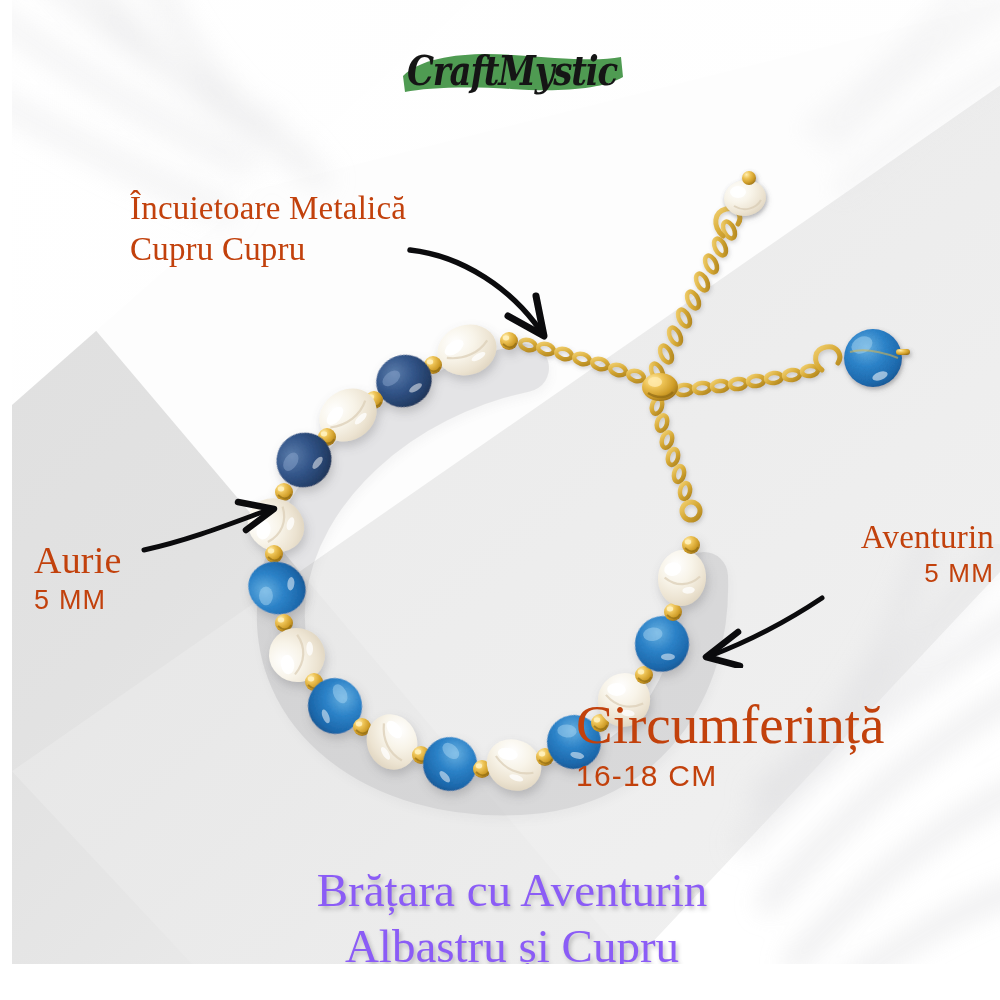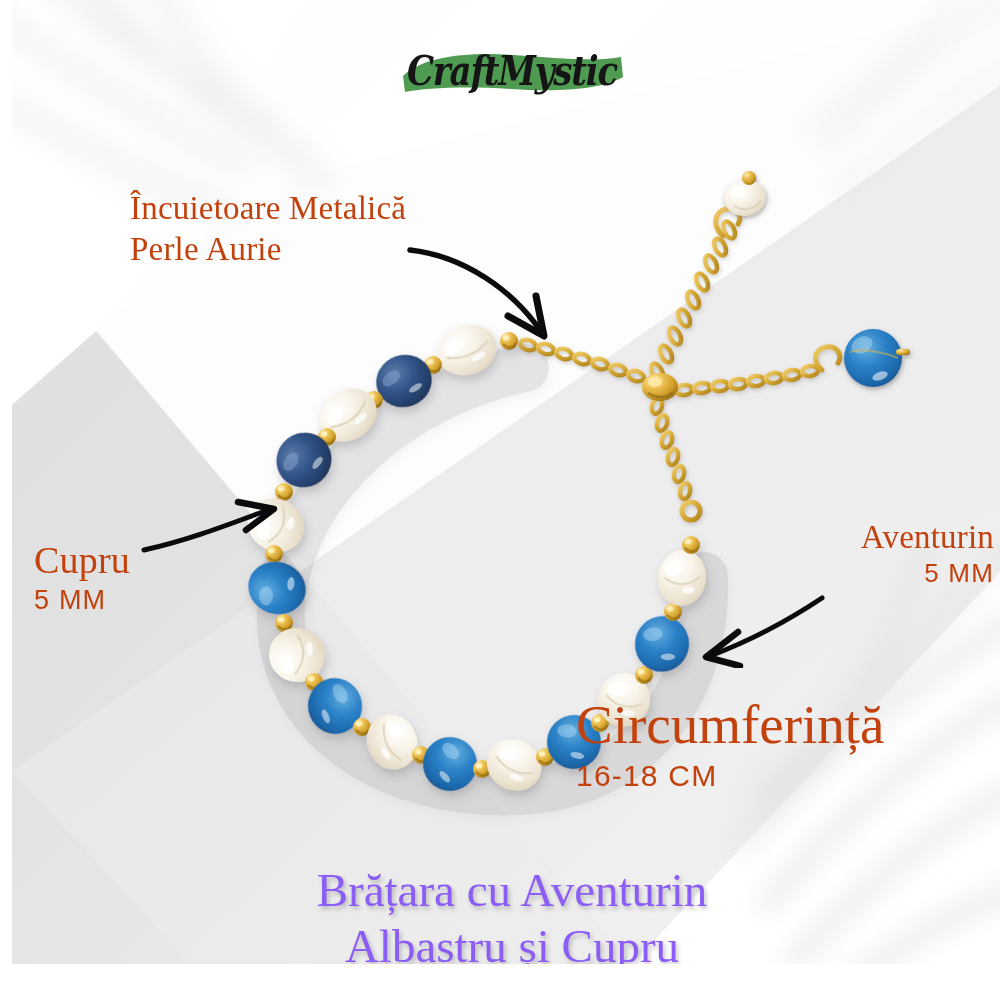--- a/index.html
+++ b/index.html
@@ -482,25 +482,25 @@
 
   <div class="arrow" style="left:688px;top:592px;width:128px;height:76px;">
     <svg viewBox="0 0 128 76" width="128" height="76">
       <path d="M122 6 C 92 26, 52 48, 10 64" fill="none" stroke="#0b0b0d" stroke-width="5" stroke-linecap="round"></path>
       <path d="M38 40 L 6 65 L 40 74" fill="none" stroke="#0b0b0d" stroke-width="6.5" stroke-linecap="round" stroke-linejoin="round"></path>
     </svg>
   </div>
 
   <div class="ann" id="ann-clasp">
     <div class="serif l">Încuietoare Metalică</div>
-    <div class="serif l">Perle Aurie</div>
+    <div class="serif l">Cupru Cupru</div>
   </div>
 
   <div class="ann" id="ann-perle">
-    <div class="serif l1">Cupru</div>
+    <div class="serif l1">Aurie</div>
     <div class="sans l2">5 MM</div>
   </div>
 
   <div class="ann" id="ann-avent">
     <div class="serif l1">Aventurin</div>
     <div class="sans l2">5 MM</div>
   </div>
 
   <div class="ann" id="ann-circ">
     <div class="serif l1">Circumferință</div>

